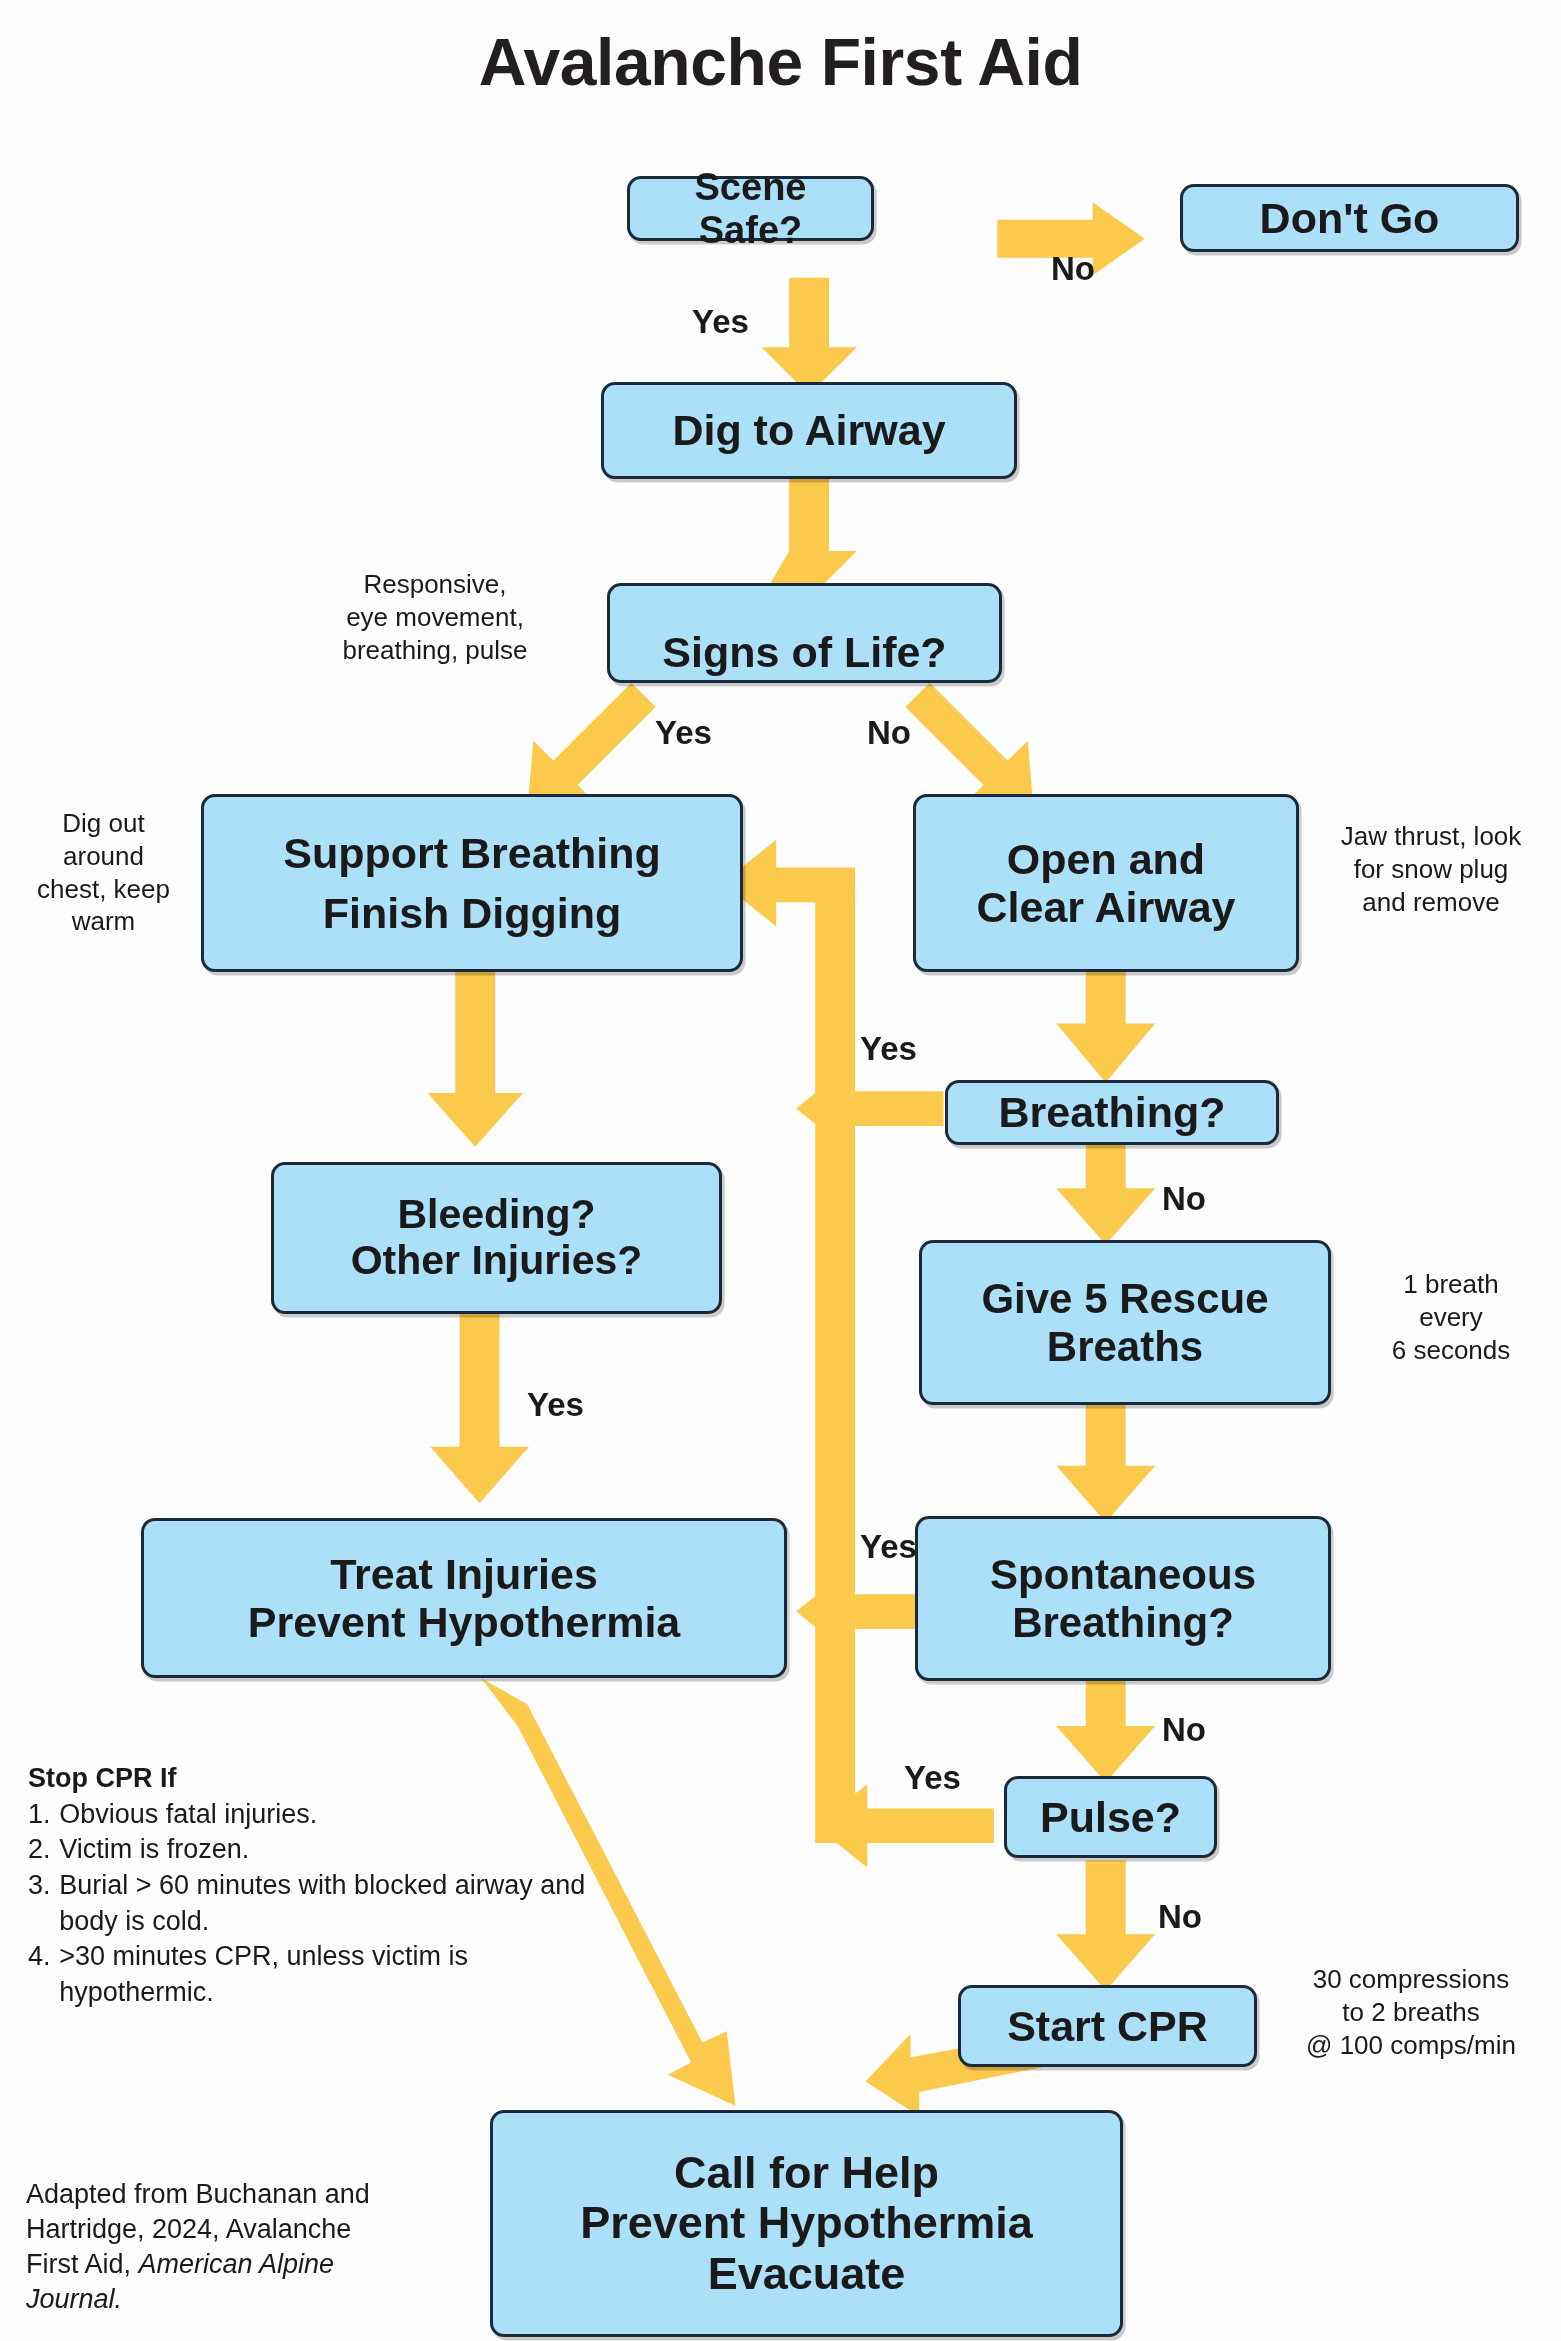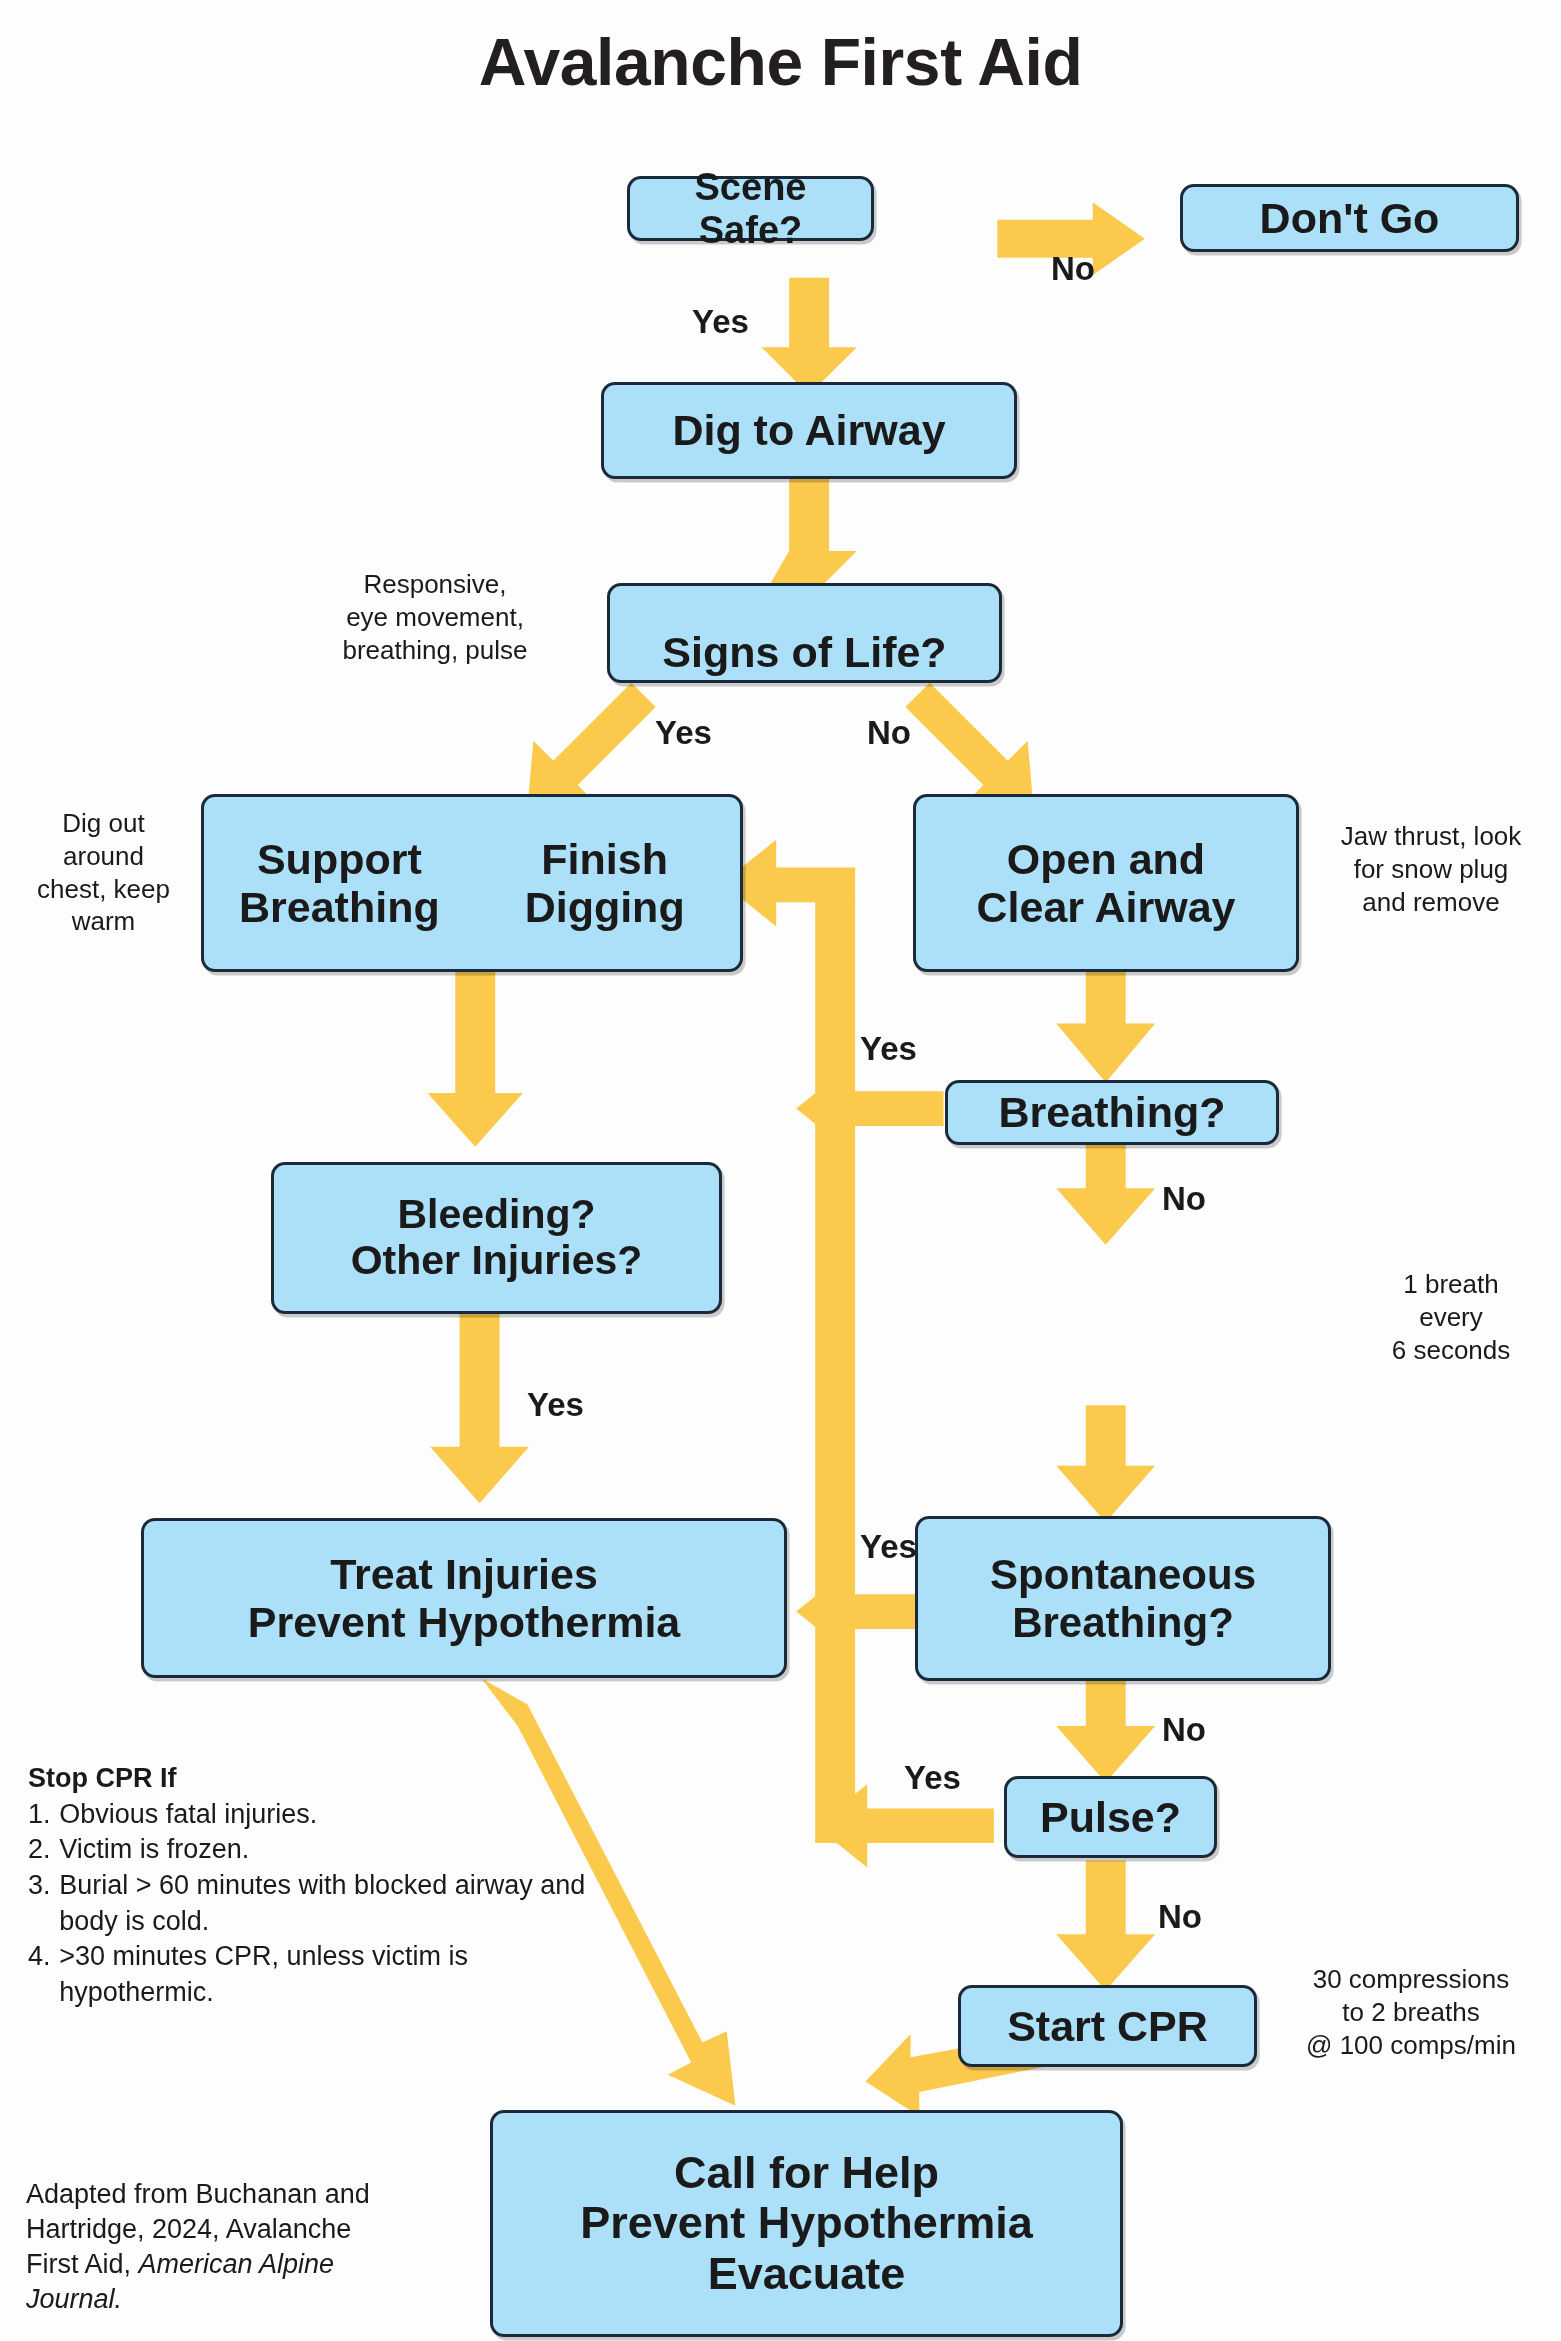--- a/index.html
+++ b/index.html
@@ -158,39 +158,43 @@
   </div>
 
   <div class="node" style="left:601px; top:382px; width:416px; height:97px; font-size:43px;">
     <span>Dig to Airway</span>
   </div>
 
   <div class="node" style="left:607px; top:583px; width:395px; height:100px; font-size:43px;align-items:flex-end;">
     <span>Signs of Life?</span>
   </div>
 
-  <div class="node" style="left:201px; top:794px; width:542px; height:178px; font-size:43px; flex-direction:row;gap:12px;">
+  <div class="node" style="left:201px; top:794px; width:542px; height:178px; font-size:43px; flex-direction:column;gap:12px;">
     <span>Support Breathing</span>
     <span>Finish Digging</span>
   </div>
 
   <div class="node" style="left:913px; top:794px; width:386px; height:178px; font-size:43px; flex-direction:column;">
     <span>Open and</span>
     <span>Clear Airway</span>
   </div>
 
   <div class="node" style="left:945px; top:1080px; width:334px; height:65px; font-size:43px;">
     <span>Breathing?</span>
   </div>
 
   <div class="node" style="left:271px; top:1162px; width:451px; height:152px; font-size:41px; flex-direction:column;">
     <span>Bleeding?</span>
     <span>Other Injuries?</span>
   </div>
 
+  <div class="node" style="left:919px; top:1240px; width:412px; height:165px; font-size:42px; flex-direction:column;">
+    <span>Give 5 Rescue</span>
+    <span>Breaths</span>
+  </div>
 
   <div class="node" style="left:141px; top:1518px; width:646px; height:160px; font-size:43px; flex-direction:column;">
     <span>Treat Injuries</span>
     <span>Prevent Hypothermia</span>
   </div>
 
   <div class="node" style="left:915px; top:1516px; width:416px; height:165px; font-size:42px; flex-direction:column;">
     <span>Spontaneous</span>
     <span>Breathing?</span>
   </div>

